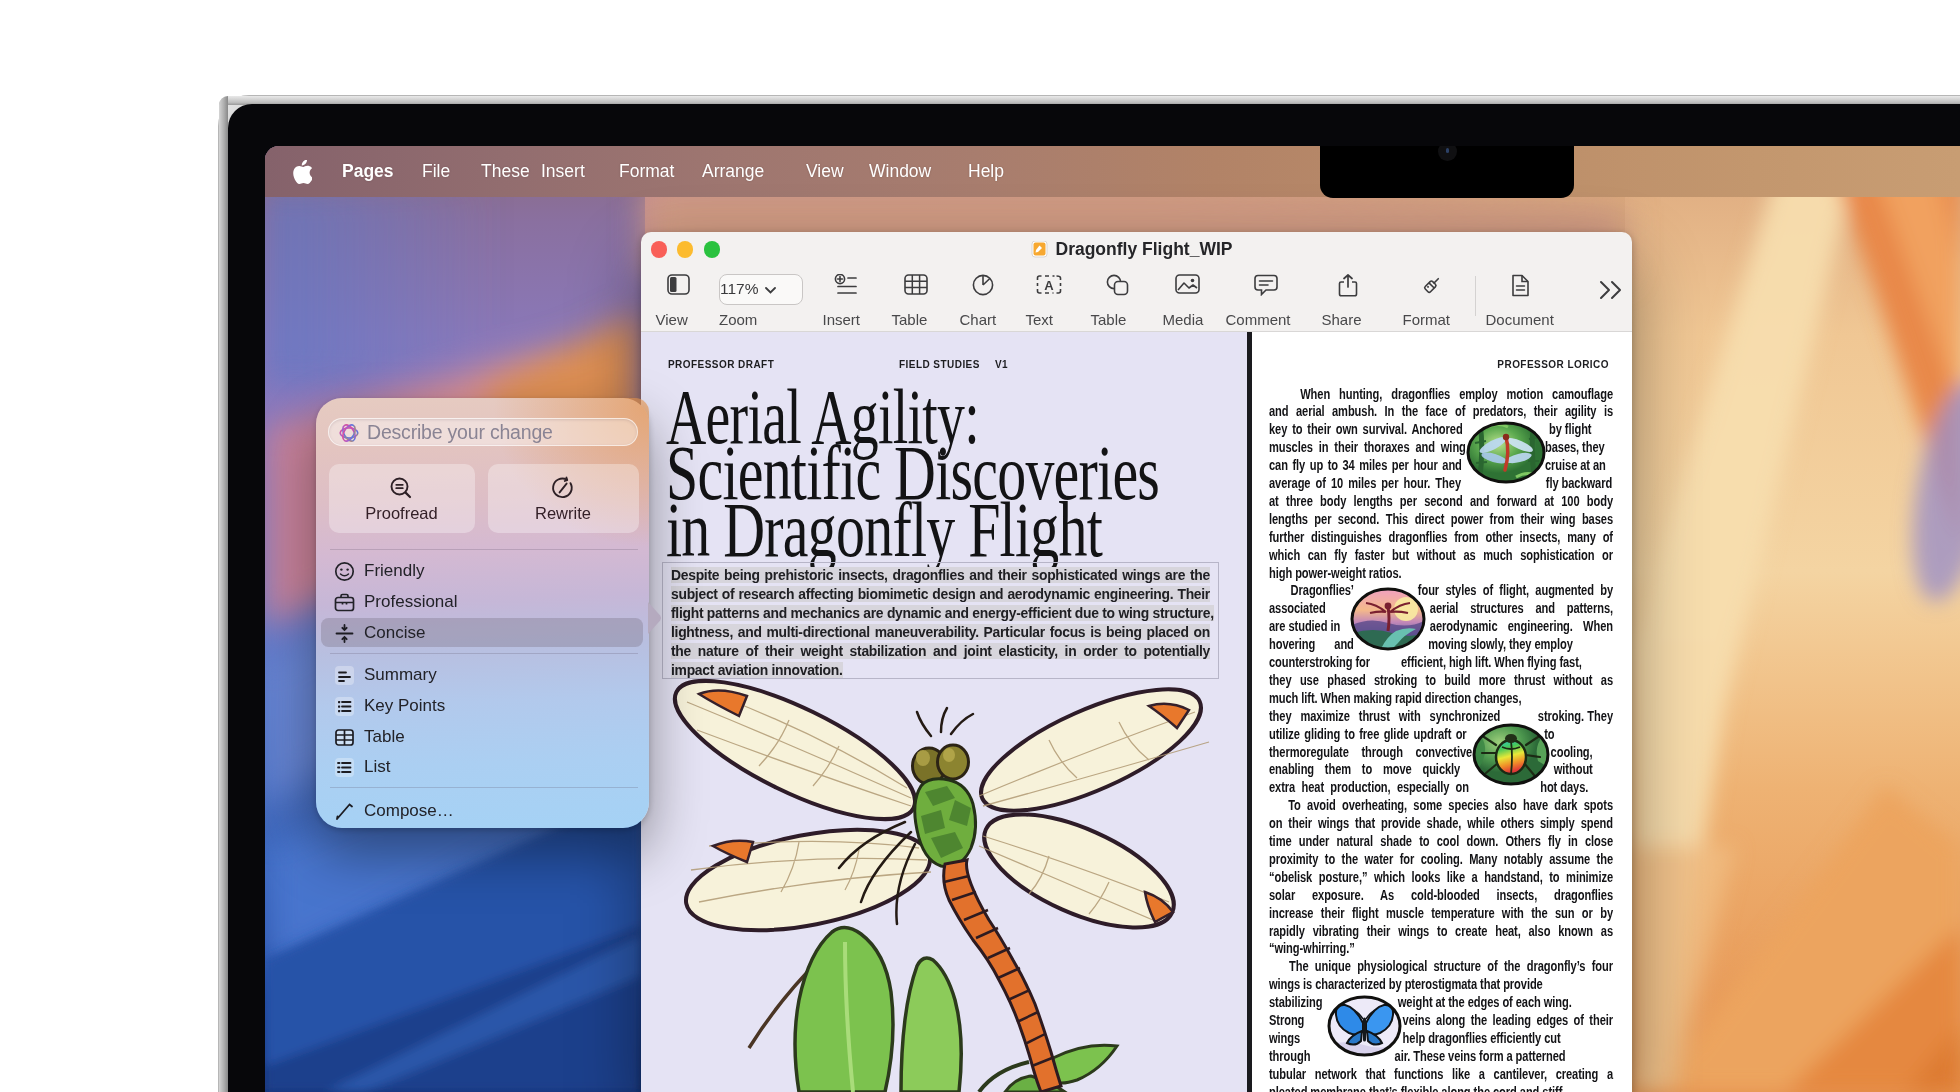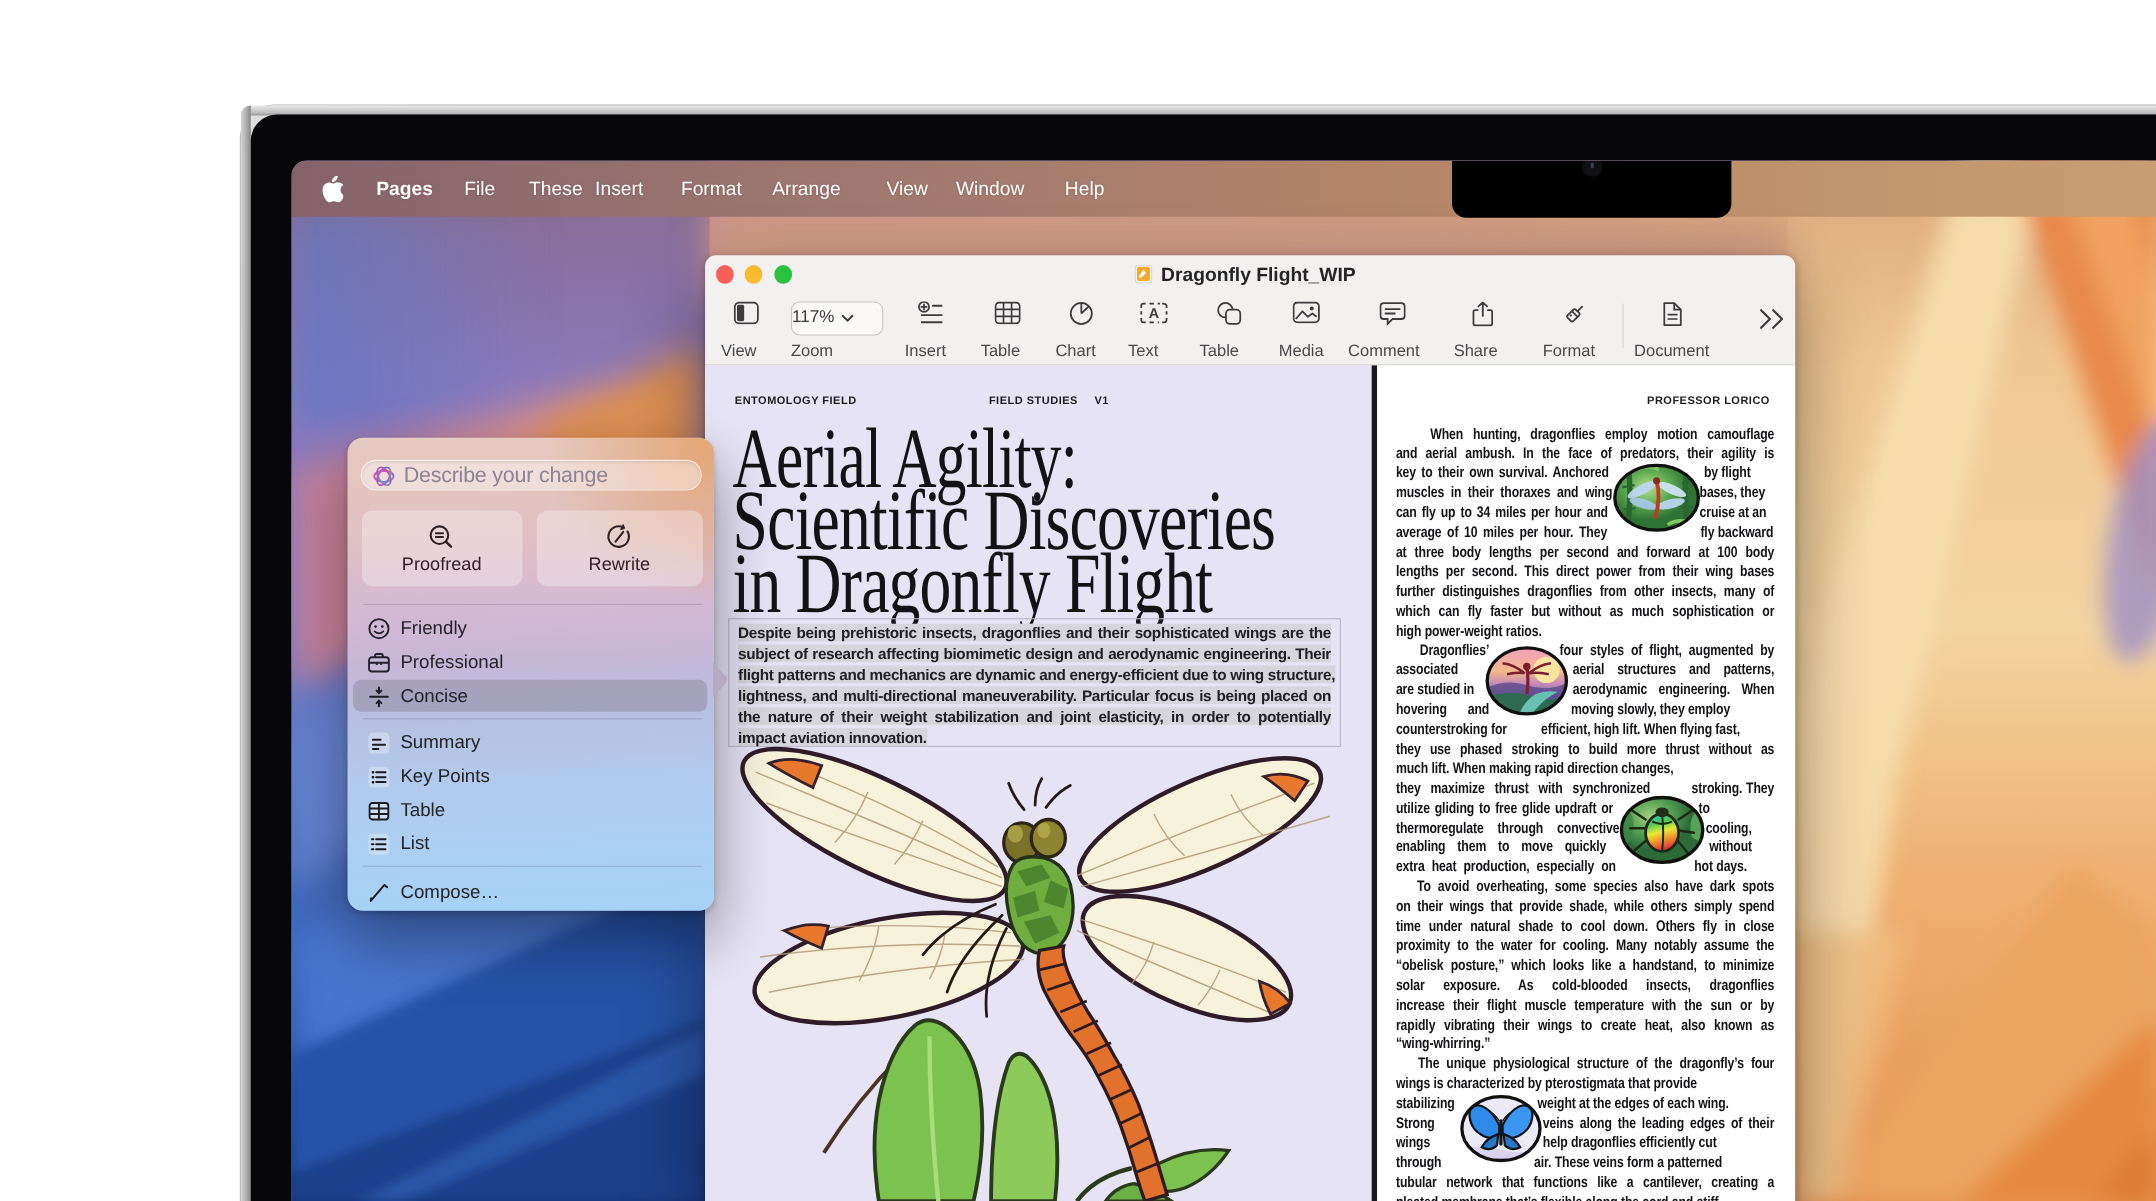--- a/index.html
+++ b/index.html
@@ -21,21 +21,21 @@
 #wtitle{position:absolute;top:7.5px;left:390px;height:21px;font-size:17.5px;font-weight:bold;color:#252528;white-space:nowrap}
 #toolbar{position:absolute;left:0;top:34px;width:991px;height:66px;border-bottom:1px solid #d9d7d6}
 .ti{position:absolute;top:8px;height:84px;text-align:left;color:#424245}
 .ti svg{display:block;margin:0 auto}
 .ti .lb{position:absolute;top:37px;left:0;right:0;font-size:15px;color:#48484a}
 #content{position:absolute;left:0;top:100px;width:991px;height:761px;overflow:hidden}
 #pgL{position:absolute;left:0;top:0;width:606.5px;height:761px;background:#e5e3f4;overflow:hidden}
 #pgDiv{position:absolute;left:606.5px;top:0;width:4.5px;height:761px;background:#1a1a1e}
 #pgR{position:absolute;left:611px;top:0;width:380px;height:889px;background:#fff;overflow:hidden}
 
-#popup{position:absolute;left:51px;top:252px;width:333px;height:430px;border-radius:14px;background:linear-gradient(178deg,#e6cbc1 0%,#e3c4c0 12%,#ddbec6 24%,#d4b9d2 36%,#c6b7d7 47%,#b8bfe0 58%,#b2c9ec 70%,#abcff2 84%,#a5d2f5 100%);box-shadow:0 25px 55px rgba(0,0,0,.40),0 2px 6px rgba(0,0,0,.2)}
+#popup{position:absolute;left:51px;top:252px;width:333px;height:430px;border-radius:26px;background:linear-gradient(178deg,#e6cbc1 0%,#e3c4c0 12%,#ddbec6 24%,#d4b9d2 36%,#c6b7d7 47%,#b8bfe0 58%,#b2c9ec 70%,#abcff2 84%,#a5d2f5 100%);box-shadow:0 25px 55px rgba(0,0,0,.40),0 2px 6px rgba(0,0,0,.2)}
 #popup .ov{position:absolute;inset:0;border-radius:14px;background:radial-gradient(210px 190px at 100% 2%,rgba(228,148,78,.66),rgba(228,148,78,0) 74%)}
 #ptail{position:absolute;left:383px;top:452px;width:14px;height:40px}
 .prow{position:absolute;left:18px;height:22px;color:#222228;font-size:17px;line-height:22px;white-space:nowrap}
 .prow svg{position:absolute;left:0;top:1px}
 .prow span{position:absolute;left:30px;top:0}
 .psep{position:absolute;left:14px;width:308px;height:1px;background:rgba(85,75,95,.22)}
 .pbtn{position:absolute;top:66px;height:69px;border-radius:10px;background:rgba(255,255,255,.32);text-align:center;color:#342028}
 .pbtn .bl{position:absolute;bottom:10px;left:0;width:100%;font-size:16.5px}
 .pbtn svg{margin-top:12px}
 
@@ -252,21 +252,21 @@
             <span class="lb">Document</span>
           </div>
         <div class="ti" style="left:950px;width:40px">
             <svg width="26" height="20" viewBox="0 0 26 20" style="margin-top:6px">
               <path d="M3 2 L11 10 L3 18 M14 2 L22 10 L14 18" fill="none" stroke="#3c3c3e" stroke-width="2" stroke-linecap="round" stroke-linejoin="round"></path>
             </svg>
           </div>
       </div>
       <div id="content">
         <div id="pgL">
-          <div class="hdr" style="left:27.5px;top:27px">ENTOMOLOGY FIELD</div>
+          <div class="hdr" style="left:27.5px;top:27px">PROFESSOR DRAFT</div>
           <div class="hdr" style="left:258.5px;top:27px">FIELD STUDIES</div>
           <div class="hdr" style="left:354.5px;top:27px">V1</div>
           <div class="tline" id="t1" style="top:46px;transform:scaleX(.715)">Aerial Agility:</div>
           <div class="tline" id="t2" style="top:102.5px;transform:scaleX(.742)">Scientific Discoveries</div>
           <div class="tline" id="t3" style="top:159px;transform:scaleX(.742)">in Dragonfly Flight</div>
           <div id="ibox">
             <div class="il"><span>Despite being prehistoric insects, dragonflies and their sophisticated wings are the</span></div>
             <div class="il"><span>subject of research affecting biomimetic design and aerodynamic engineering. Their</span></div>
             <div class="il"><span>flight patterns and mechanics are dynamic and energy-efficient due to wing structure,</span></div>
             <div class="il"><span>lightness, and multi-directional maneuverability. Particular focus is being placed on</span></div>

